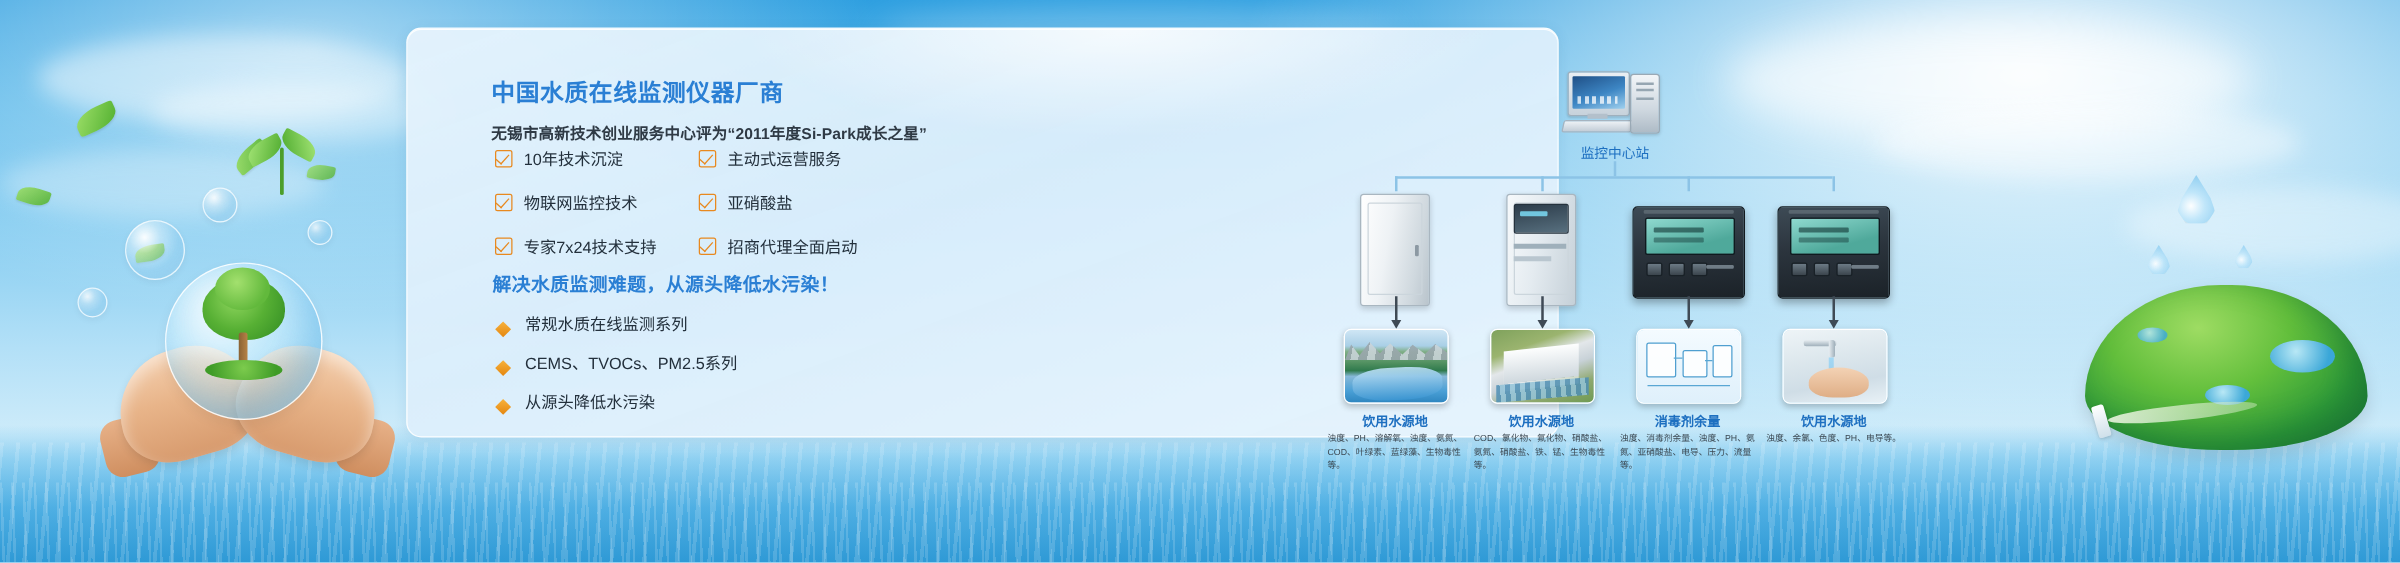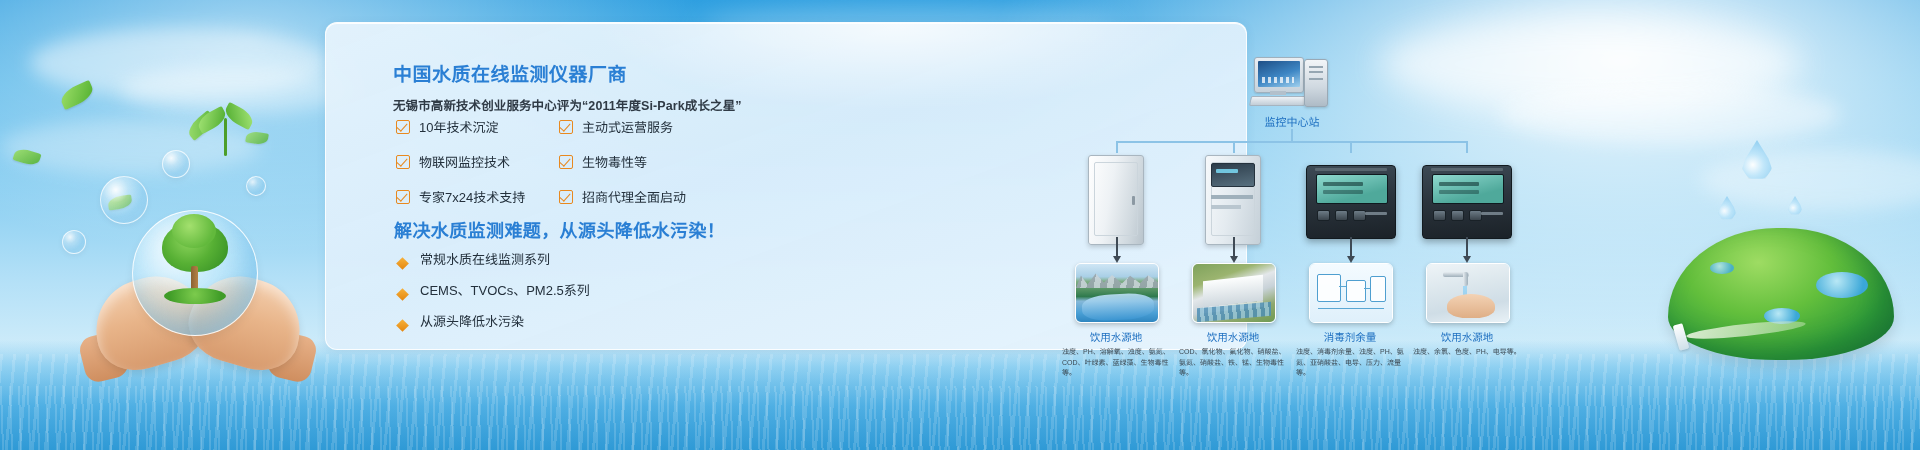--- a/index.html
+++ b/index.html
@@ -121,21 +121,21 @@
   .headline{color:#2a7fd4;font-size:19px;font-weight:bold;letter-spacing:.5px;margin:0 0 9px 0;white-space:nowrap;}
   .subline{color:#2f3a45;font-size:12.5px;font-weight:bold;margin:0;white-space:nowrap;letter-spacing:.1px;}
 
   .checks{position:absolute;left:70px;top:94px;width:330px;}
   .check-row{display:flex;margin-bottom:16px;}
   .check-col{width:163px;display:flex;align-items:center;}
   .cbox{width:12px;height:12px;border:1.6px solid #e8891f;border-radius:2px;position:relative;margin-right:9px;flex:0 0 auto;background:transparent;}
   .cbox::after{content:"";position:absolute;left:1.5px;top:0px;width:5px;height:9px;border:solid #e8891f;border-width:0 1.7px 1.7px 0;transform:rotate(42deg);}
   .check-label{font-size:13px;color:#23303c;white-space:nowrap;}
 
-  .headline2{position:absolute;left:68px;top:193px;color:#2a7fd4;font-size:18px;font-weight:bold;white-space:nowrap;letter-spacing:.4px;text-align:center;}
+  .headline2{position:absolute;left:68px;top:193px;color:#2a7fd4;font-size:15px;font-weight:bold;white-space:nowrap;letter-spacing:.4px;text-align:center;}
   .bullets{position:absolute;left:72px;top:226px;}
   .b-row{display:flex;align-items:flex-end;margin-bottom:12px;}
   .dia{width:9px;height:9px;background:linear-gradient(135deg,#f7b23c,#e4860f);transform:rotate(45deg);margin-right:13px;flex:0 0 auto;}
   .b-label{font-size:13px;color:#23303c;white-space:nowrap;}
 
   
   .diagram{position:absolute;left:740px;top:18px;width:460px;height:330px;}
 
   .pc{position:absolute;left:188px;top:16px;width:76px;height:50px;}
   .pc .mon{position:absolute;left:0;top:0;width:48px;height:34px;border-radius:3px;
@@ -210,21 +210,21 @@
   .ph .sceneC .bx{position:absolute;border:1.2px solid #4f9fd0;background:rgba(255,255,255,.85);border-radius:2px;}
   .ph .sceneC .ln{position:absolute;background:#5aa7d4;height:1.2px;}
   .ph .sceneD{position:absolute;inset:0;background:linear-gradient(170deg,#eef4f7 0%, #dbe6ec 42%, #cfdde6 70%, #e8f1f6 100%);}
   .ph .sceneD .tap{position:absolute;left:16px;top:8px;width:26px;height:5px;background:linear-gradient(180deg,#e8eef2,#9fafba);border-radius:2px;}
   .ph .sceneD .tap2{position:absolute;left:36px;top:8px;width:5px;height:14px;background:linear-gradient(90deg,#e8eef2,#9fafba);border-radius:2px;}
   .ph .sceneD .water{position:absolute;left:36px;top:22px;width:4px;height:20px;background:linear-gradient(180deg,rgba(160,215,245,.95),rgba(90,180,230,.5));}
   .ph .sceneD .hand{position:absolute;left:20px;top:30px;width:48px;height:24px;border-radius:50% 50% 40% 40%;
     background:linear-gradient(180deg,#f3d2b4,#dfae86);}
 
   .cap{position:absolute;width:108px;}
-  .cap .t{color:#1d6fc0;font-size:10.5px;font-weight:normal;text-align:center;margin-bottom:3px;}
+  .cap .t{color:#1d6fc0;font-size:10.5px;font-weight:bold;text-align:center;margin-bottom:3px;}
   .cap .d{color:#3b4852;font-size:7px;line-height:1.5;text-align:left;}
 </style>
 </head>
 <body>
 
 <div id="stage">
 
   <div class="sky"></div>
   <div class="clouds">
     <div class="cloud c1"></div>
@@ -299,21 +299,21 @@
           <span class="check-label">主动式运营服务</span>
         </div>
       </div>
       <div class="check-row">
         <div class="check-col">
           <span class="cbox"></span>
           <span class="check-label">物联网监控技术</span>
         </div>
         <div class="check-col">
           <span class="cbox"></span>
-          <span class="check-label">生物毒性等</span>
+          <span class="check-label">亚硝酸盐</span>
         </div>
       </div>
       <div class="check-row">
         <div class="check-col">
           <span class="cbox"></span>
           <span class="check-label">专家7x24技术支持</span>
         </div>
         <div class="check-col">
           <span class="cbox"></span>
           <span class="check-label">招商代理全面启动</span>

